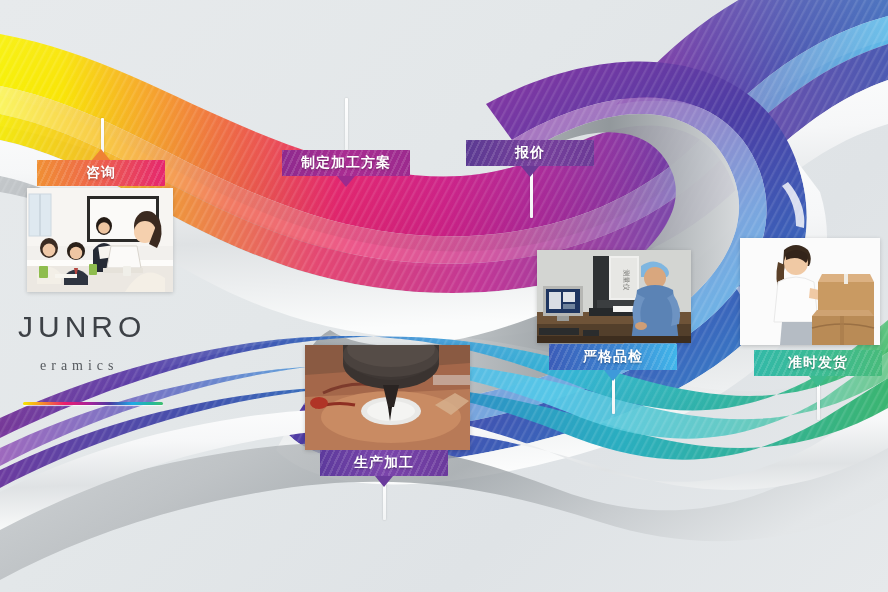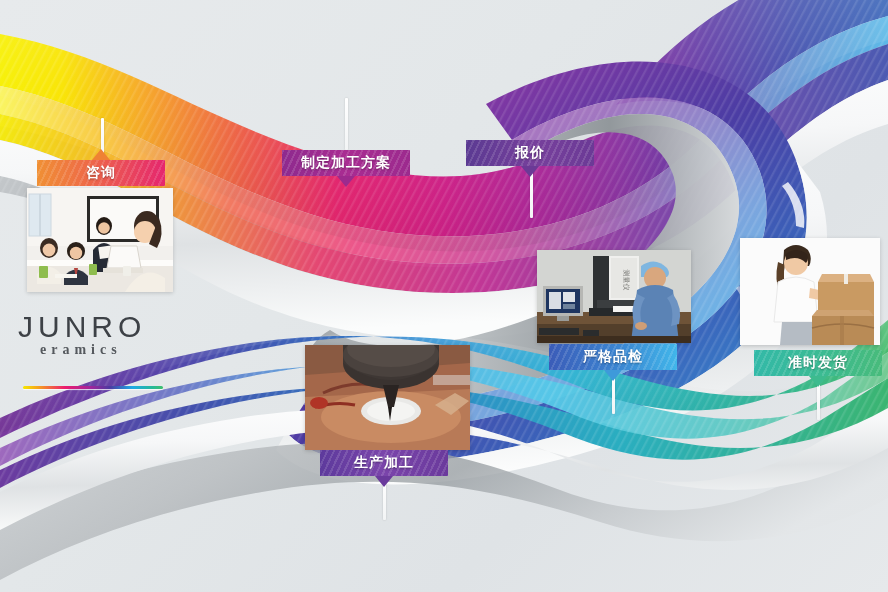--- a/index.html
+++ b/index.html
@@ -16,23 +16,23 @@
   #ribbon{position:absolute;left:0;top:0;width:888px;height:592px;}
 
   
   .logo{position:absolute;left:18px;top:312px;width:180px;}
   .logo-main{
     font-size:30px;letter-spacing:5px;color:#3d4146;
     font-family:"Liberation Sans","DejaVu Sans",sans-serif;font-weight:400;
     line-height:1;
   }
   .logo-sub{
-    margin-top:0;margin-left:22px;
+    margin-top:16px;margin-left:22px;
     font-family:"Liberation Serif","DejaVu Serif",serif;
-    font-size:14px;letter-spacing:5px;color:#55595e;font-weight:bold;
+    font-size:14px;letter-spacing:5px;color:#55595e;
   }
   .logo-rule{
     margin-top:28px;margin-left:5px;width:140px;height:3px;border-radius:2px;
     background:linear-gradient(to right,#f5e800 0%,#f7a81b 10%,#ec1c6e 30%,#a3249b 48%,#4c3aa0 62%,#1fa9e6 78%,#25b99a 92%,#3fbf6e 100%);
     box-shadow:0 1px 1px rgba(255,255,255,.8);
   }
 
   
   .photo{
     position:absolute;overflow:hidden;background:#cfd4d8;

